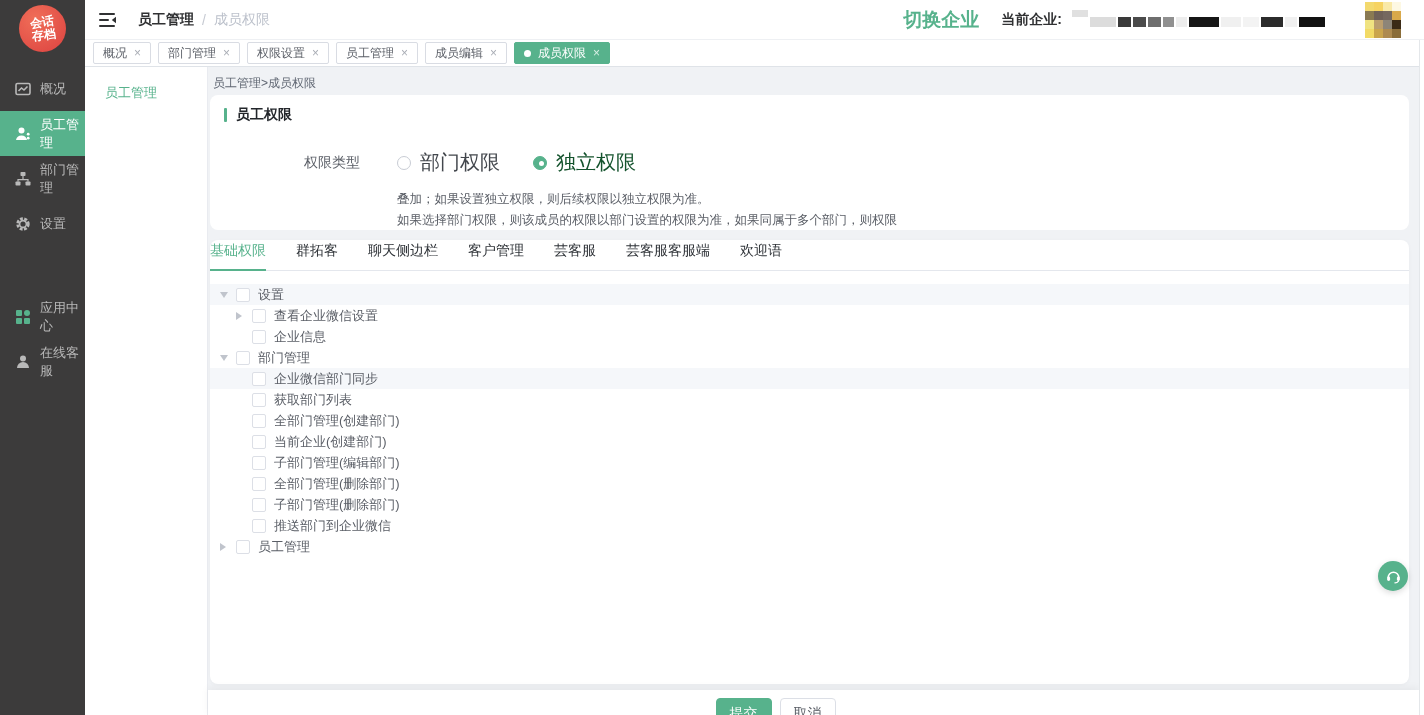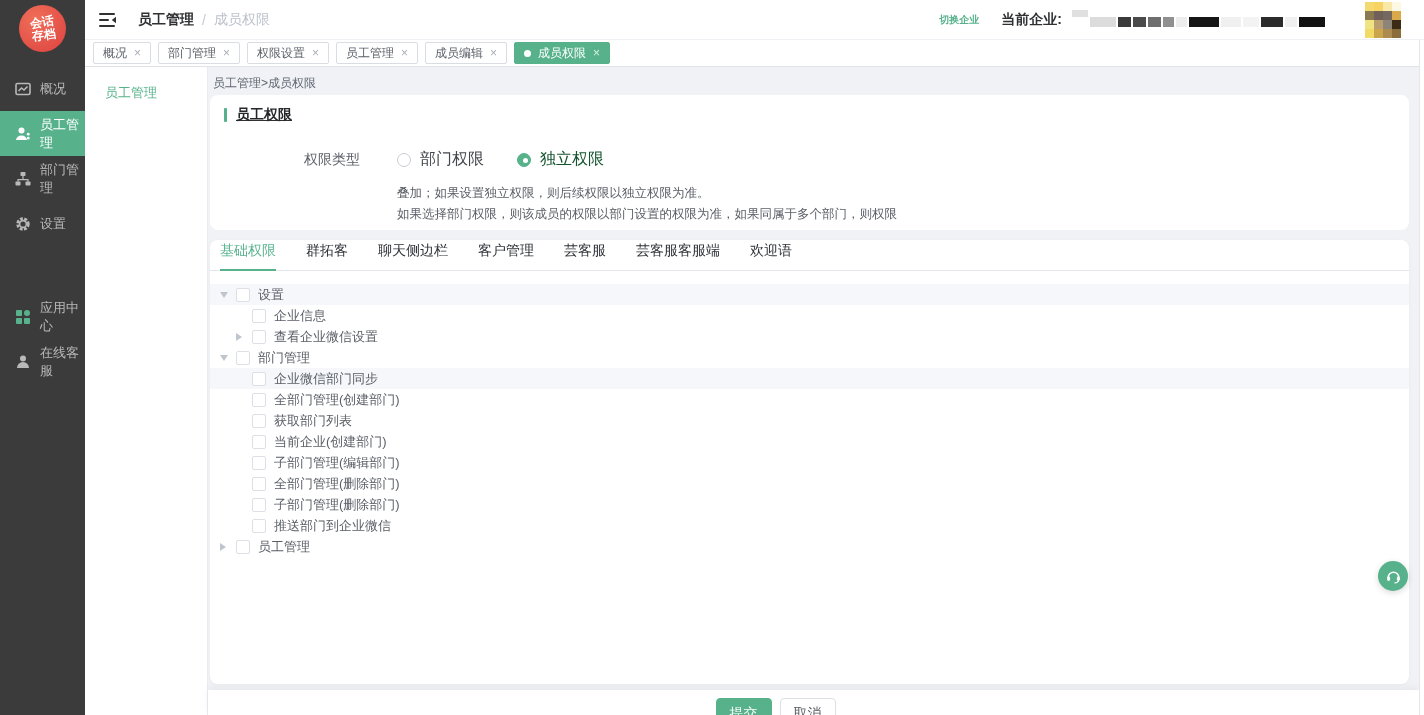--- a/index.html
+++ b/index.html
@@ -21,21 +21,21 @@
 
   
   .header { position:absolute; left:85px; right:0; top:0; height:40px; background:#fff;
             border-bottom:1px solid #eef0f3; display:flex; align-items:center; z-index:20; }
   .collapse-btn { margin-left:14px; cursor:pointer; display:flex; align-items:center; }
   .hd-crumb { margin-left:22px; font-size:14px; display:flex; gap:8px; align-items:center; }
   .hd-crumb .parent { color:#303133; font-weight:bold; }
   .hd-crumb .sep { color:#c6cad2; }
   .hd-crumb .current { color:#bcc1cb; }
   .hd-right { margin-left:auto; display:flex; align-items:center; }
-  .switch-link { color:#57b28c; font-size:10px; font-weight:bold; cursor:pointer; margin-right:22px; }
+  .switch-link { color:#57b28c; font-size:19px; font-weight:bold; cursor:pointer; margin-right:22px; }
   .company-label { font-size:14px; font-weight:bold; color:#303133; margin-right:10px; }
   .redaction { display:flex; align-items:center; gap:2px; margin-right:40px; position:relative; top:2px; }
   .blk { height:10px; display:inline-block; }
   .blk.raised { position:relative; top:-8px; height:7px; }
   .avatar { width:36px; height:36px; margin-right:23px; display:grid; grid-template-columns:repeat(4,1fr); grid-template-rows:repeat(4,1fr); overflow:hidden; }
 
   
   .tabstrip { position:absolute; left:85px; right:5px; top:40px; height:27px; background:#fff;
               border-bottom:1px solid #dfe3e8; display:flex; align-items:center; z-index:15; }
   .chip { height:22px; display:flex; align-items:center; gap:7px; padding:0 9px; margin-left:7px;
@@ -50,35 +50,35 @@
   
   .subnav { position:absolute; left:85px; top:67px; bottom:0; width:123px; background:#fff;
             border-right:1px solid #e9ebf0; z-index:10; }
   .subnav-item { padding:17px 0 0 20px; font-size:13px; color:#57b28c; cursor:pointer; }
 
   
   .main { position:absolute; left:208px; top:67px; right:5px; bottom:0; background:#f0f2f5; overflow:hidden; }
   .crumb2 { height:28px; font-size:12px; color:#5f6672; padding:8px 0 0 5px; }
   .card { background:#fff; border-radius:8px; margin:0 10px 0 2px; }
   .card1 { height:135px; padding-top:11px; }
-  .card-title-row { display:flex; align-items:center; padding-left:14px; gap:9px;text-decoration:underline; }
+  .card-title-row { display:flex; align-items:center; padding-left:14px; gap:9px; }
   .green-bar { width:3px; height:14px; background:#57b28c; border-radius:1px; }
   .card-title { font-size:14px; font-weight:bold; color:#23262b; }
   .form-row { display:flex; align-items:center; margin-top:25px; }
   .form-label { width:150px; text-align:right; font-size:14px; color:#5a5e66; }
   .radio-group { display:flex; align-items:center; margin-left:37px; gap:33px; }
-  .radio { display:flex; align-items:center; gap:9px; cursor:pointer; font-size:16px; color:#43474d; }
+  .radio { display:flex; align-items:center; gap:9px; cursor:pointer; font-size:20px; color:#43474d; }
   .rc { width:14px; height:14px; border-radius:50%; border:1px solid #c8ccd4; background:#fff; }
   .radio.selected .rc { background:#57b28c; border-color:#57b28c; position:relative; }
   .radio.selected .rc::after { content:""; position:absolute; left:4.5px; top:4.5px; width:5px; height:5px; border-radius:50%; background:#fff; }
   .radio.selected { color:#14532d; }
   .hint { margin:13px 0 0 187px; font-size:12.5px; color:#5a5e66; line-height:21px; }
 
   .card2 { margin-top:10px; height:444px; box-shadow:0 1px 4px rgba(0,0,0,0.03); }
-  .ptabs { display:flex; align-items:flex-end; height:31px; padding:0 10px; border-bottom:1px solid #e4e7ed; }
+  .ptabs { display:flex; align-items:flex-end; height:31px; padding:0 0; border-bottom:1px solid #e4e7ed; }
   .ptab { font-size:14px; color:#2f3338; padding-bottom:9px; margin-right:30px; cursor:pointer; border-bottom:2px solid transparent; margin-bottom:-1px; }
   .ptab.active { color:#57b28c; border-bottom-color:#57b28c; }
   .tree { margin-top:13px; }
   .trow { height:21px; display:flex; align-items:center; cursor:pointer; }
   .trow.hl { background:#f5f7fa; }
   .trow.lvl1 { padding-left:10px; }
   .trow.lvl2 { padding-left:26px; }
   .caret { width:16px; display:inline-flex; align-items:center; }
   .caret .tri-down { width:0; height:0; border-left:4.5px solid transparent; border-right:4.5px solid transparent; border-top:6px solid #c0c4cc; }
   .caret .tri-right { width:0; height:0; border-top:4.5px solid transparent; border-bottom:4.5px solid transparent; border-left:6px solid #c0c4cc; }
@@ -300,52 +300,52 @@
       </div>
     <div class="tree" id="tree">
         <div class="trow lvl1 hl">
           <span class="caret">
             <span class="tri-down"></span>
           </span>
           <span class="cb"></span>
           <span class="tlabel">设置</span>
         </div>
         <div class="trow lvl2">
-          <span class="caret"></span>
-          <span class="cb"></span>
-          <span class="tlabel">企业信息</span>
-        </div>
-        <div class="trow lvl2">
           <span class="caret">
             <span class="tri-right"></span>
           </span>
           <span class="cb"></span>
           <span class="tlabel">查看企业微信设置</span>
+        </div>
+        <div class="trow lvl2">
+          <span class="caret"></span>
+          <span class="cb"></span>
+          <span class="tlabel">企业信息</span>
         </div>
         <div class="trow lvl1">
           <span class="caret">
             <span class="tri-down"></span>
           </span>
           <span class="cb"></span>
           <span class="tlabel">部门管理</span>
         </div>
         <div class="trow lvl2 hl">
           <span class="caret"></span>
           <span class="cb"></span>
           <span class="tlabel">企业微信部门同步</span>
         </div>
         <div class="trow lvl2">
           <span class="caret"></span>
           <span class="cb"></span>
+          <span class="tlabel">获取部门列表</span>
+        </div>
+        <div class="trow lvl2">
+          <span class="caret"></span>
+          <span class="cb"></span>
           <span class="tlabel">全部门管理(创建部门)</span>
-        </div>
-        <div class="trow lvl2">
-          <span class="caret"></span>
-          <span class="cb"></span>
-          <span class="tlabel">获取部门列表</span>
         </div>
         <div class="trow lvl2">
           <span class="caret"></span>
           <span class="cb"></span>
           <span class="tlabel">当前企业(创建部门)</span>
         </div>
         <div class="trow lvl2">
           <span class="caret"></span>
           <span class="cb"></span>
           <span class="tlabel">子部门管理(编辑部门)</span>

